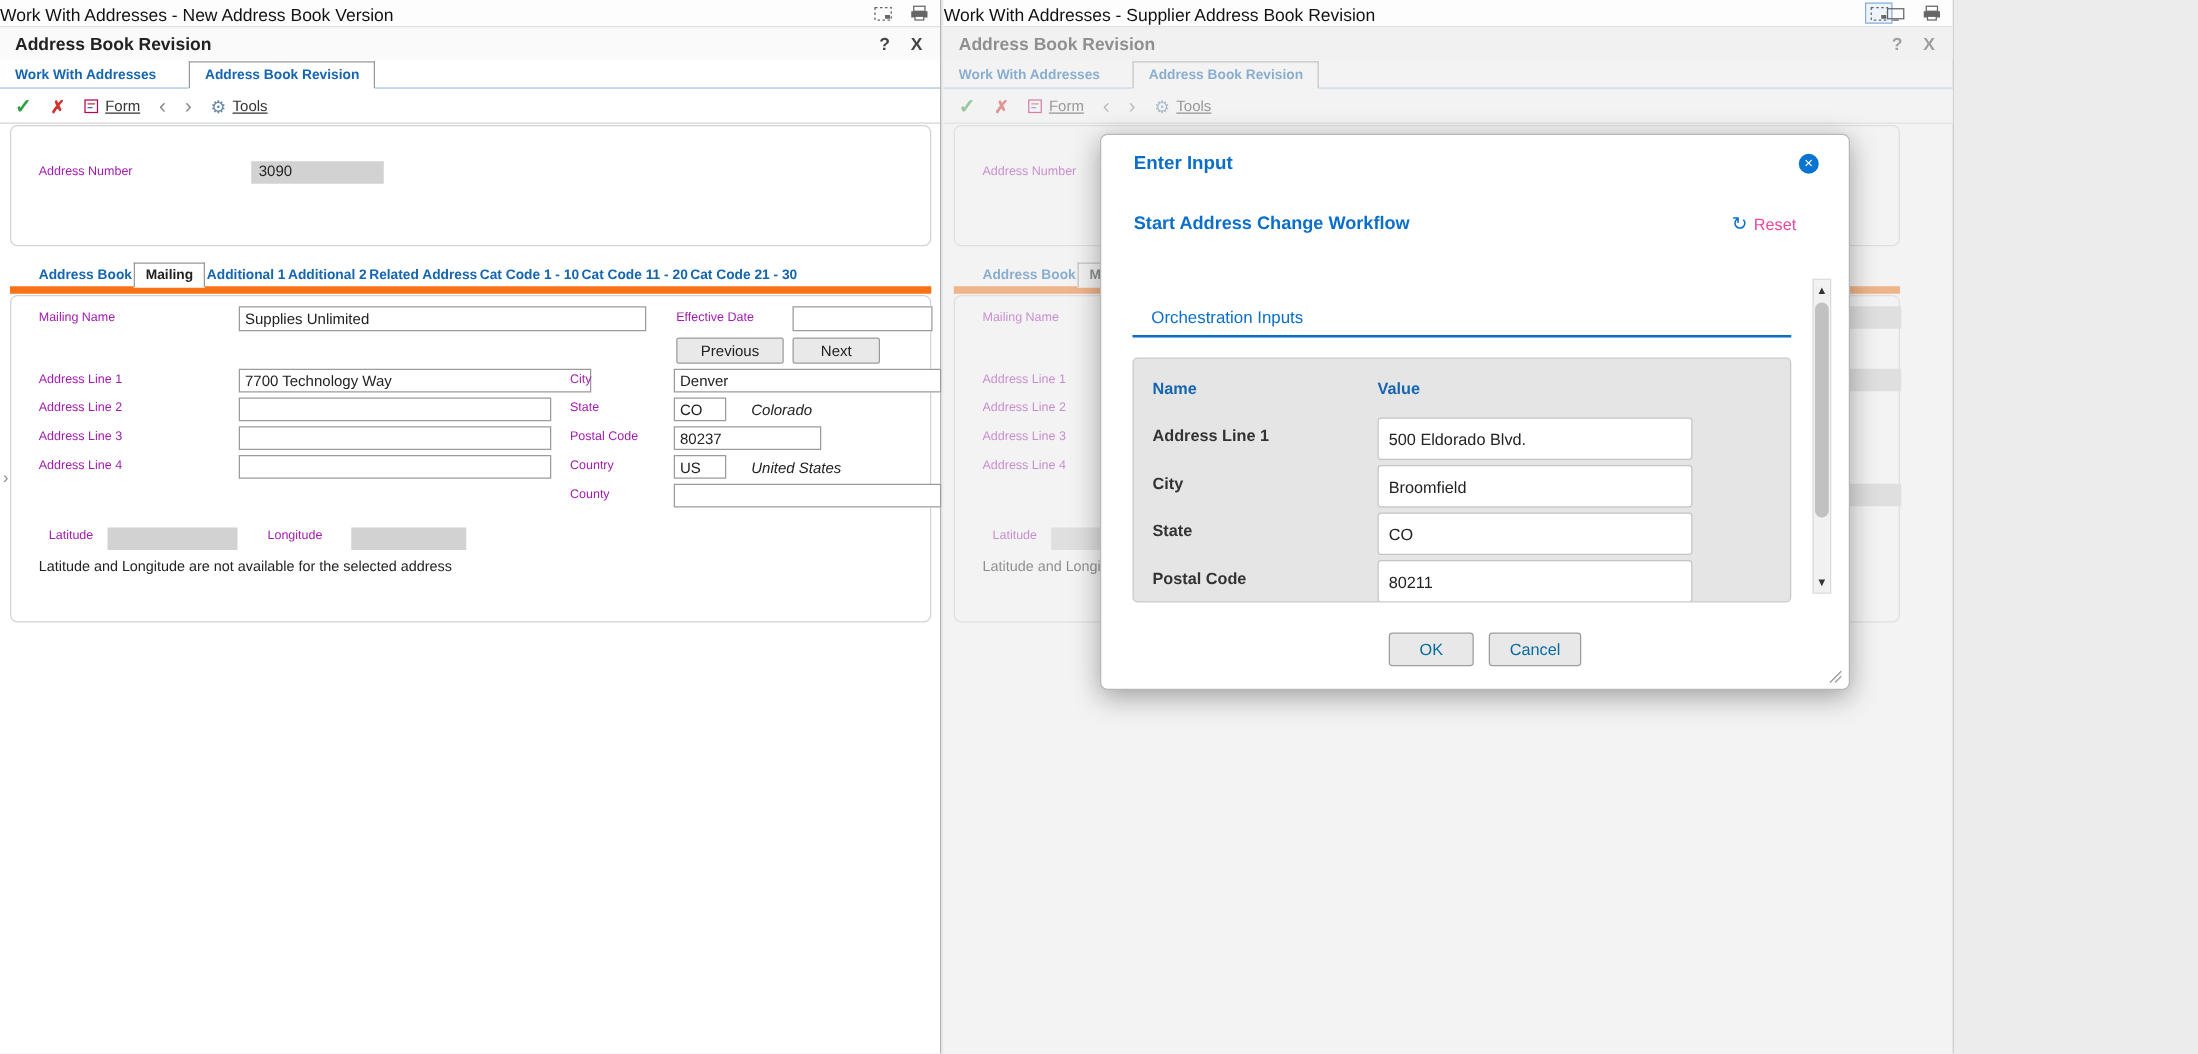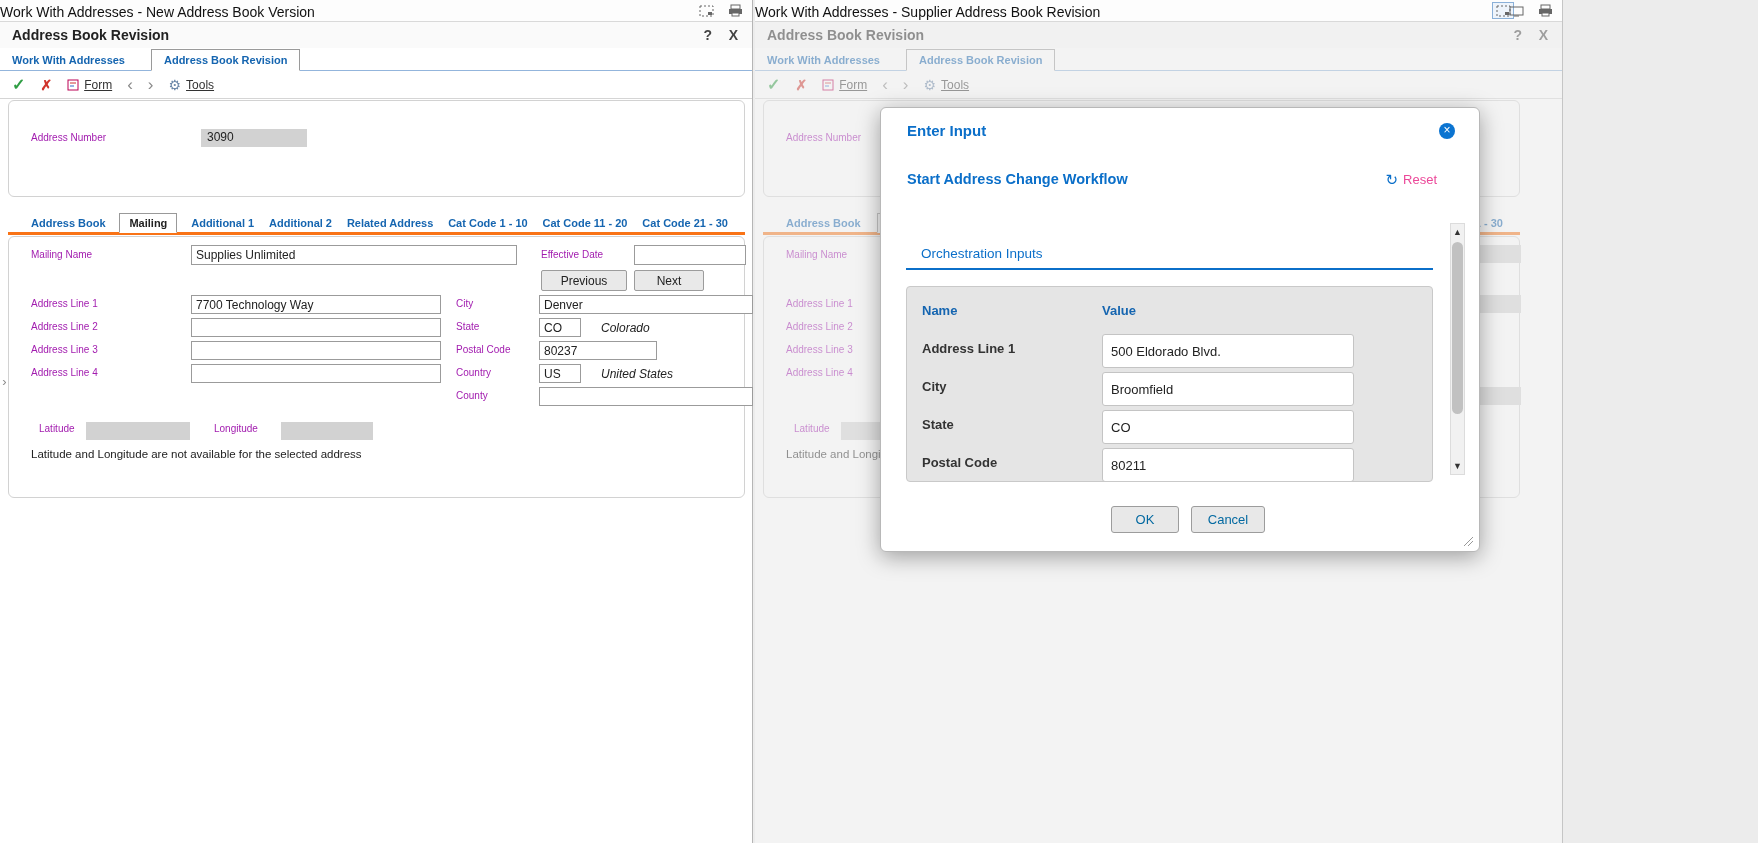--- a/index.html
+++ b/index.html
@@ -24,21 +24,21 @@
   .tb-check{color:#2f9e44;font-size:16px;font-weight:bold;cursor:pointer}
   .tb-x{color:#d0342c;font-size:14px;font-weight:bold;cursor:pointer}
   .tb-item{display:flex;align-items:center;gap:5px;color:#333;cursor:pointer}
   .tb-chev{color:#8a8a8a;font-size:17px;line-height:1;cursor:pointer}
   .tb-gear{color:#6b87a8;font-size:14px}
   .rounded-box{position:absolute;border:1px solid #d2d2d2;border-radius:6px;background:#fff}
   .f-label{position:absolute;font-size:10px;color:#a21caf;white-space:nowrap}
   .t-input{position:absolute;border:1px solid #9b9b9b;background:#fff;font-family:"Liberation Sans",sans-serif;font-size:12px;color:#222;padding:1px 4px;height:20px}
   .gray-field{position:absolute;background:#d2d2d2;height:18px}
   .gray-field.txt{font-size:12px;color:#222;padding:1px 6px}
-  .tabstrip{position:absolute;height:23px;display:flex;align-items:flex-end;justify-content:space-between;padding:0 16px 0 22px;border-bottom:3px solid #f97316}
+  .tabstrip{position:absolute;height:23px;display:flex;align-items:flex-end;justify-content:flex-start;padding:0 16px 0 22px;border-bottom:6px solid #f97316}
   .ftab{color:#1565b0;font-weight:bold;font-size:11px;padding:3px 1px;cursor:pointer;white-space:nowrap}
   .ftab.active{color:#222;border:1px solid #999;border-bottom:1px solid #fff;margin-bottom:-1px;background:#fff;padding:3px 9px}
   .btn{position:absolute;background:#e9e9e9;border:1px solid #9c9c9c;border-radius:2px;font-family:"Liberation Sans",sans-serif;font-size:12px;color:#222;cursor:pointer}
   .italic-desc{position:absolute;font-style:italic;font-size:12px;color:#222;white-space:nowrap}
   .note{position:absolute;font-size:11.5px;color:#222;white-space:nowrap}
   .dim-overlay{position:absolute;left:0;right:0;top:22px;bottom:0;background:rgba(233,233,233,0.55);z-index:5}
   #splitter-handle{position:absolute;left:0;top:368px;width:9px;height:26px;color:#8a8a8a;font-size:13px;display:flex;align-items:center;justify-content:center;cursor:pointer;z-index:6}
   
   #modal{position:absolute;left:880px;top:107px;width:600px;height:445px;background:#fff;border:1px solid #b8b8b8;border-radius:6px;box-shadow:0 5px 22px rgba(0,0,0,0.35);z-index:20}
   .m-title{position:absolute;left:26px;top:14px;font-size:15px;font-weight:bold;color:#0b6fc9}
@@ -127,21 +127,21 @@
 
   <div class="rounded-box" style="left:8px;top:236px;width:737px;height:262px">
     <span class="f-label" style="left:22px;top:12px">Mailing Name</span>
     <input class="t-input" style="left: 182px; top: 8px; width: 326px;" value="Supplies Unlimited">
     <span class="f-label" style="left:532px;top:12px">Effective Date</span>
     <input class="t-input" style="left: 625px; top: 8px; width: 112px;" value="">
     <button class="btn" style="left:532px;top:33px;width:86px;height:21px">Previous</button>
     <button class="btn" style="left:625px;top:33px;width:70px;height:21px">Next</button>
 
     <span class="f-label" style="left:22px;top:61px">Address Line 1</span>
-    <input class="t-input" style="left: 182px; top: 58px; width: 250px; height: 19px;" value="7700 Technology Way">
+    <input class="t-input" style="left: 182px; top: 58px; width: 282px; height: 19px;" value="7700 Technology Way">
     <span class="f-label" style="left:447px;top:61px">City</span>
     <input class="t-input" style="left: 530px; top: 58px; width: 214px; height: 19px;" value="Denver">
 
     <span class="f-label" style="left:22px;top:84px">Address Line 2</span>
     <input class="t-input" style="left: 182px; top: 81px; width: 250px; height: 19px;" value="">
     <span class="f-label" style="left:447px;top:84px">State</span>
     <input class="t-input" style="left: 530px; top: 81px; width: 42px; height: 19px;" value="CO">
     <span class="italic-desc" style="left:592px;top:84px">Colorado</span>
 
     <span class="f-label" style="left:22px;top:107px">Address Line 3</span>

